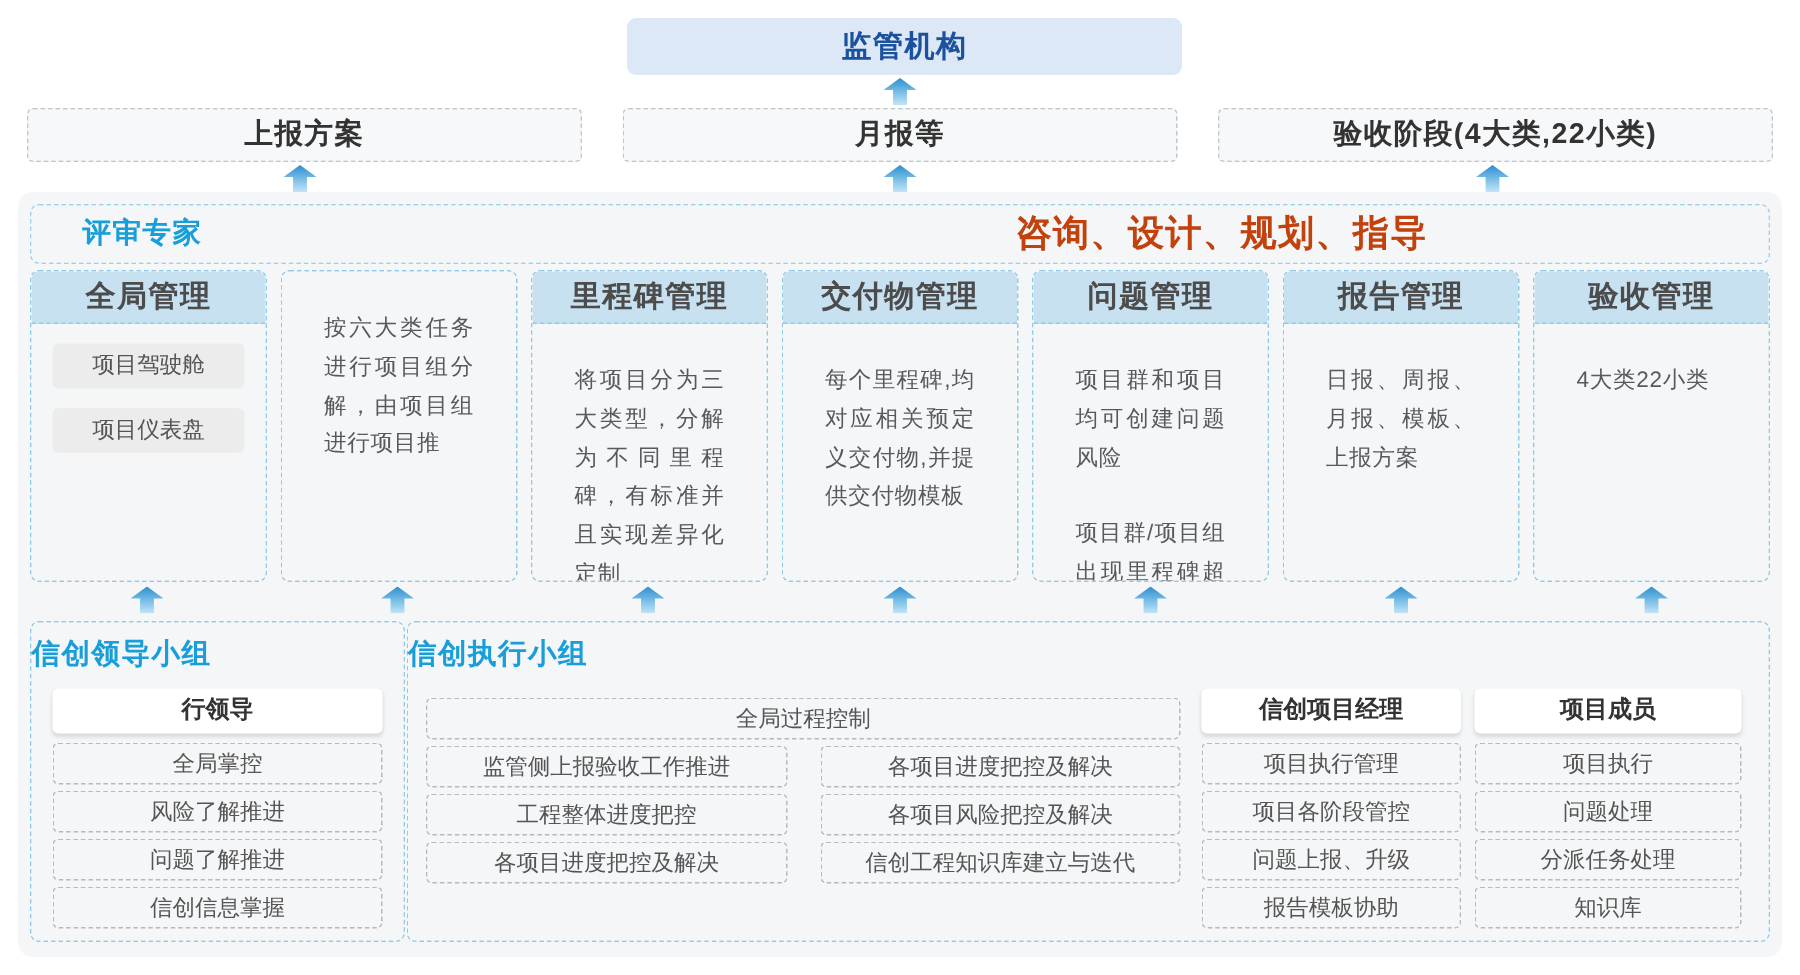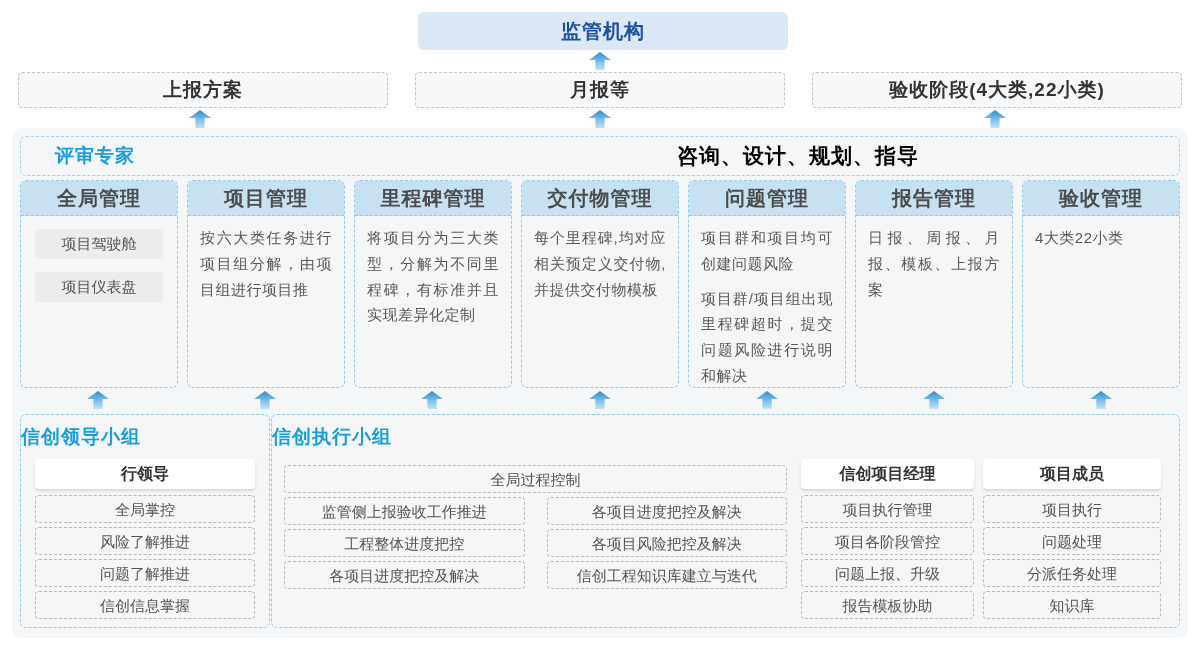--- a/index.html
+++ b/index.html
@@ -35,40 +35,40 @@
   .banner{
     position:absolute;left:20px;top:136px;width:1158px;height:38px;
     border:1px dashed #9fd0ec;border-radius:6px;
   }
   .banner-left{
     position:absolute;left:34px;top:0;line-height:38px;
     color:#189fd9;font-size:19px;font-weight:bold;letter-spacing:1px;
   }
   .banner-right{
     position:absolute;left:656px;top:0;line-height:38px;
-    color:#000000;font-size:21px;font-weight:bold;letter-spacing:1px;
+    color:#c2410c;font-size:24px;font-weight:bold;letter-spacing:1px;
   }
   .cols{
     position:absolute;left:20px;top:180px;width:1160px;height:208px;
     display:flex;gap:9px;
   }
   .col{
     flex:1;border:1px dashed #8ecbe8;border-radius:6px;overflow:hidden;
   }
   .col-h{
     height:34px;background:#c8e1f0;border-bottom:1px dashed #8ecbe8;
     color:#4c4c4c;font-size:20px;font-weight:bold;
     text-align:center;line-height:34px;letter-spacing:1px;
   }
   .chip{
     margin:13px 14px 0;height:30px;background:#ececec;border-radius:4px;
     color:#555;font-size:15px;text-align:center;line-height:30px;
   }
   .col p{
-    margin:0;padding:9px 12px 0;color:#58595b;font-size:15px;line-height:1.72;
+    margin:16px;padding:9px 12px 0;color:#58595b;font-size:15px;line-height:1.72;
     text-align:justify;letter-spacing:0.5px;
   }
   .col p.plain{text-align:left;}
   
   .group{
     position:absolute;top:414px;height:214px;
     border:1px dashed #8ecbe8;border-radius:6px;box-sizing:border-box;
   }
   .group-leader{left:20px;width:250px;}
   .group-exec{left:271px;width:909px;}
@@ -121,21 +121,20 @@
 
   <div class="cols">
 
     <div class="col">
       <div class="col-h">全局管理</div>
       <div class="chip">项目驾驶舱</div>
       <div class="chip">项目仪表盘</div>
     </div>
 
     <div class="col">
-      <div class="col-h">项目管理</div>
       <p>按六大类任务进行项目组分解，由项目组进行项目推</p>
     </div>
 
     <div class="col">
       <div class="col-h">里程碑管理</div>
       <p>将项目分为三大类型，分解为不同里程碑，有标准并且实现差异化定制</p>
     </div>
 
     <div class="col">
       <div class="col-h">交付物管理</div>

